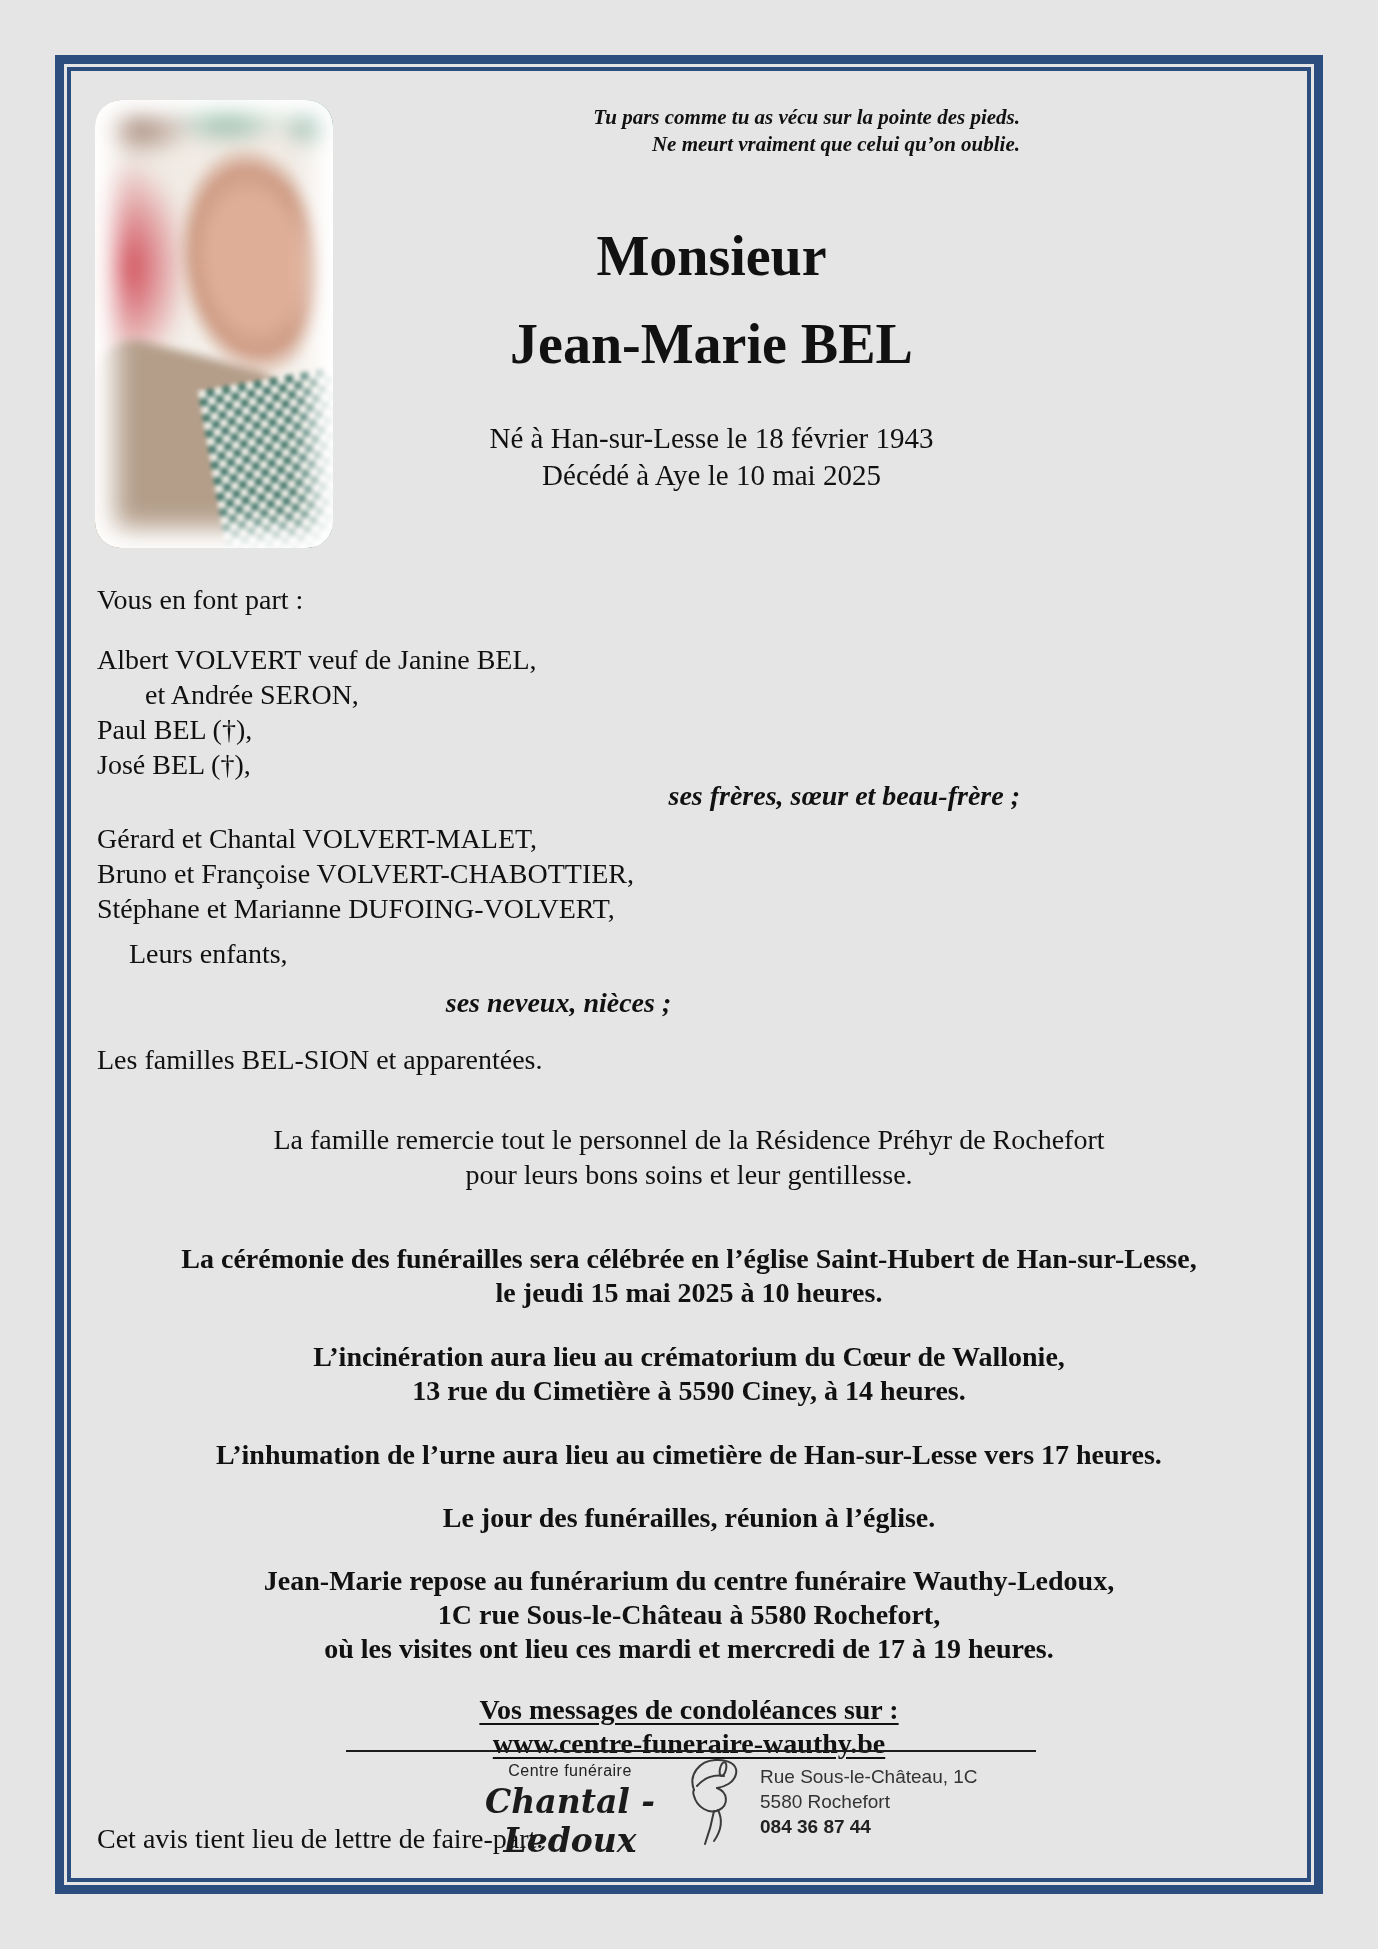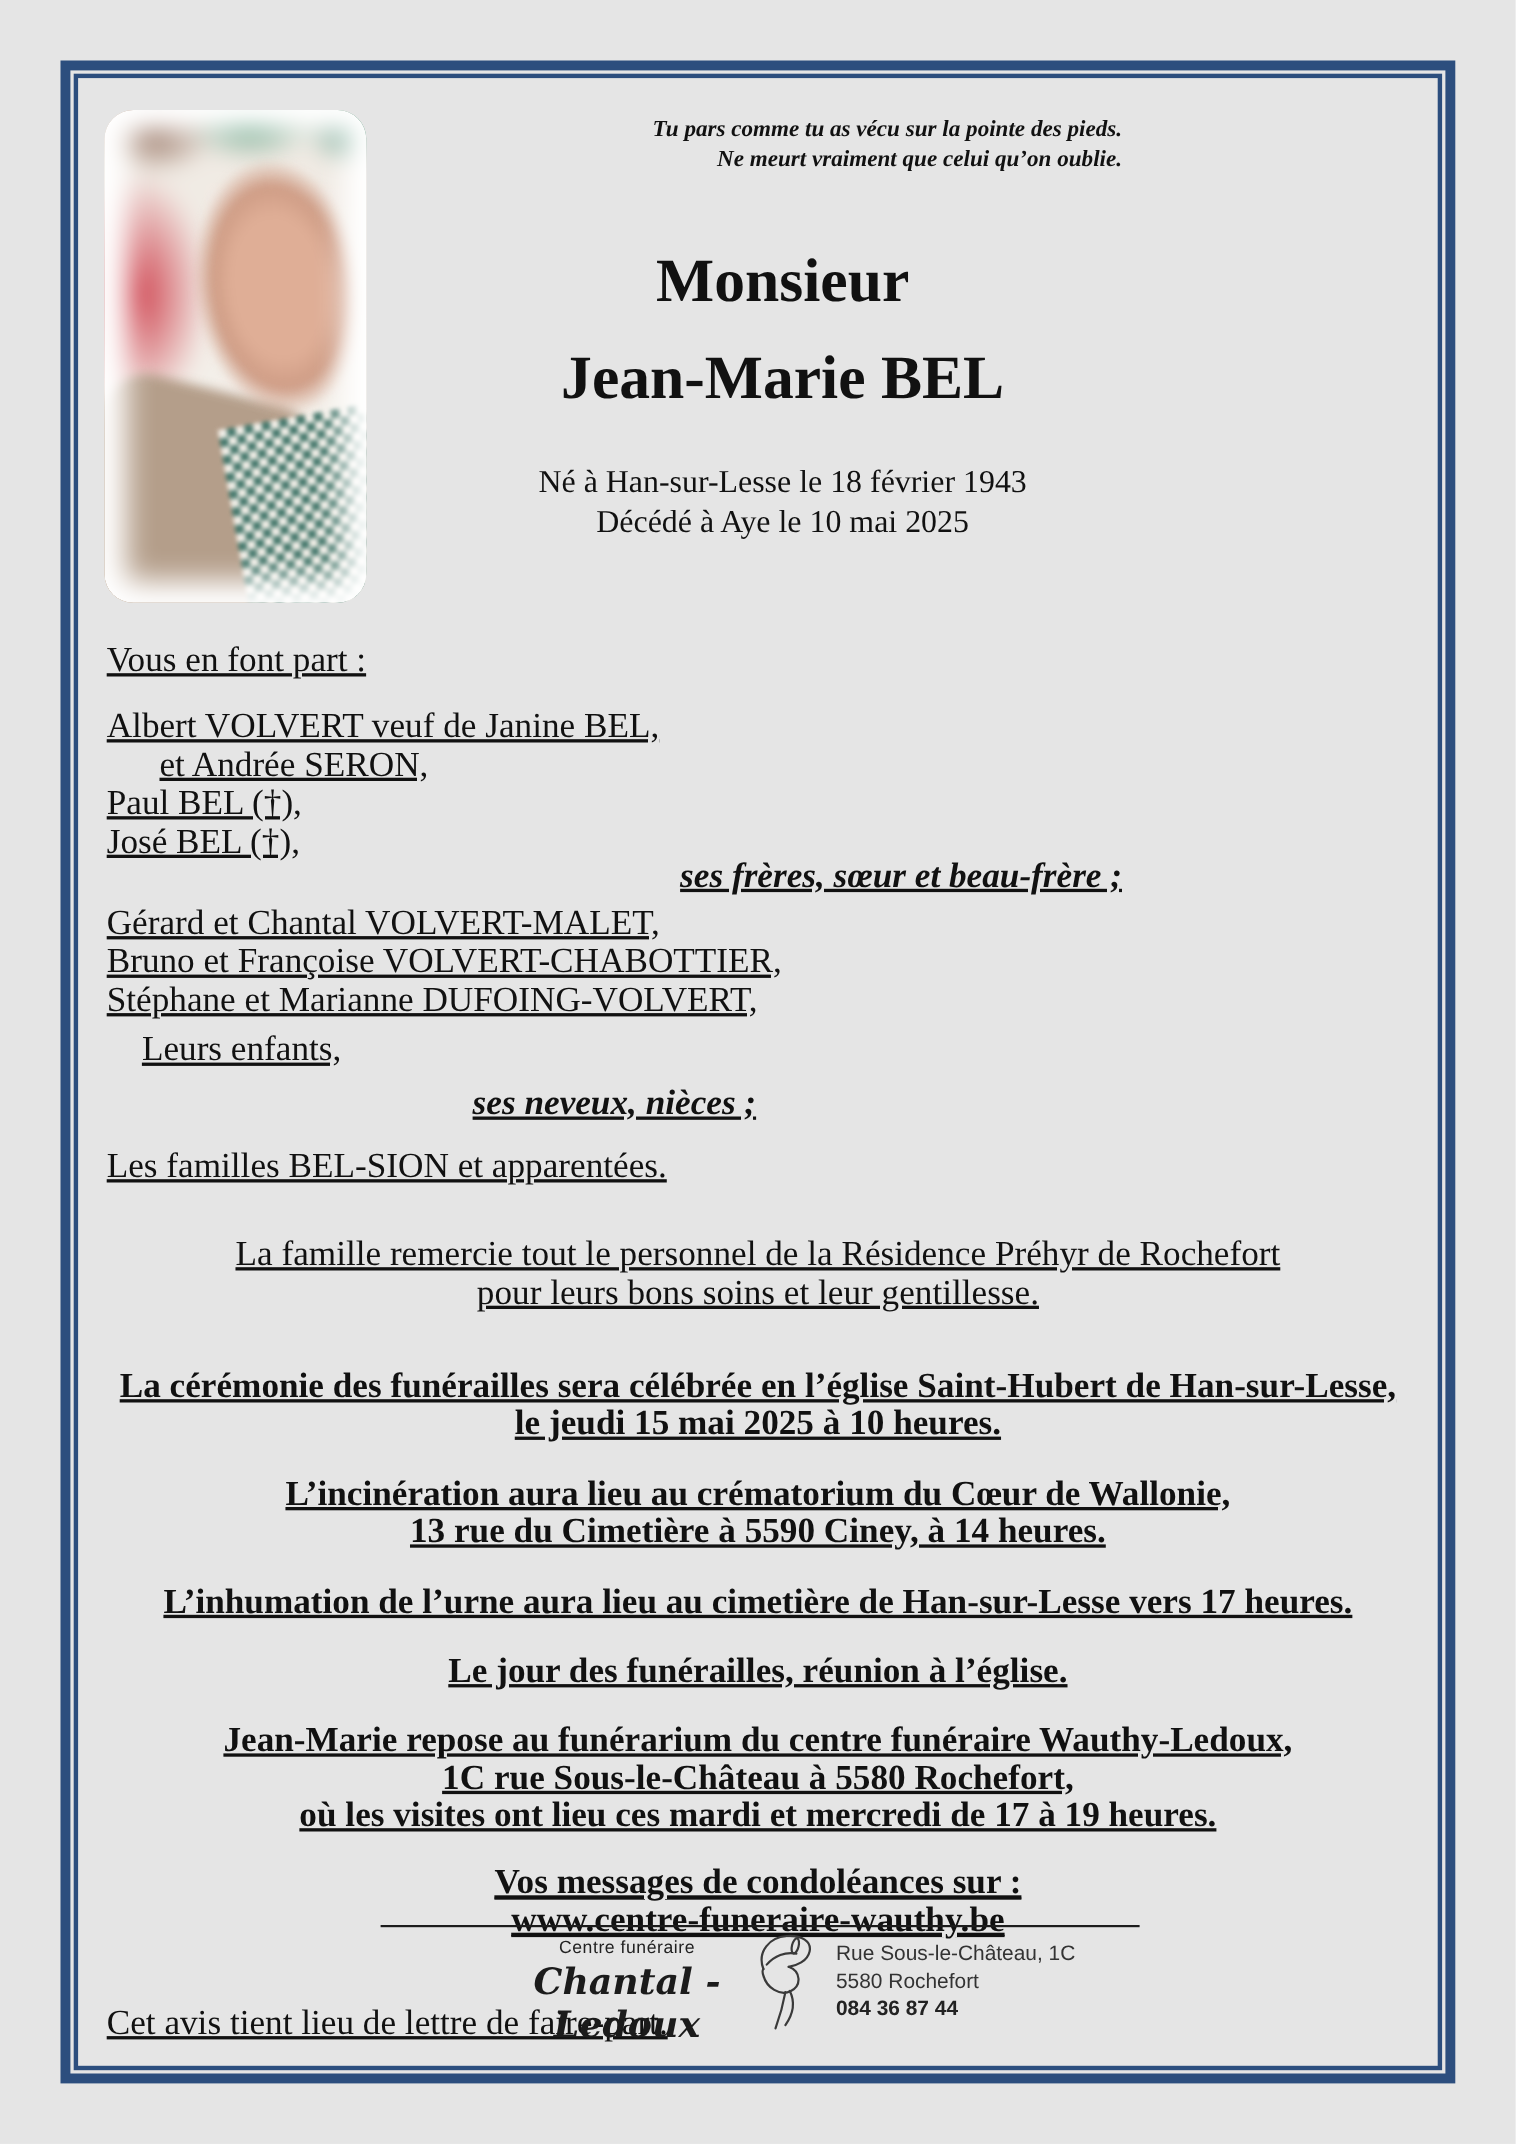--- a/index.html
+++ b/index.html
@@ -32,21 +32,21 @@
   
   .quote { position:absolute; top:104px; right:358px; text-align:right;
     font-size:21px; font-weight:bold; font-style:italic; line-height:27px; }
 
   
   .header { position:absolute; top:212px; left:0; right:0; text-align:center;padding-left:45px; }
   .title { font-size:56px; font-weight:bold; line-height:88px; }
   .dates { margin-top:32px; font-size:29px; line-height:37px; }
 
   
-  .bodytext { position:absolute; top:582px; left:97px; right:97px; font-size:32px; line-height:35px;text-decoration:underline; }
+  .bodytext { position:absolute; top:582px; left:97px; right:97px; font-size:28px; line-height:35px; }
   .intro { margin-bottom:25px; }
   .indent1 { padding-left:48px; }
   .indent2 { padding-left:32px; }
   .relation { text-align:right; padding-right:261px; font-weight:bold; font-style:italic; }
   .relation.r1 { margin-top:-4px; }
   .group2 { margin-top:8px; }
   .children { margin-top:10px; }
   .relation.r2 { margin-top:14px;text-align:center; }
   .families { margin-top:22px; }
 

